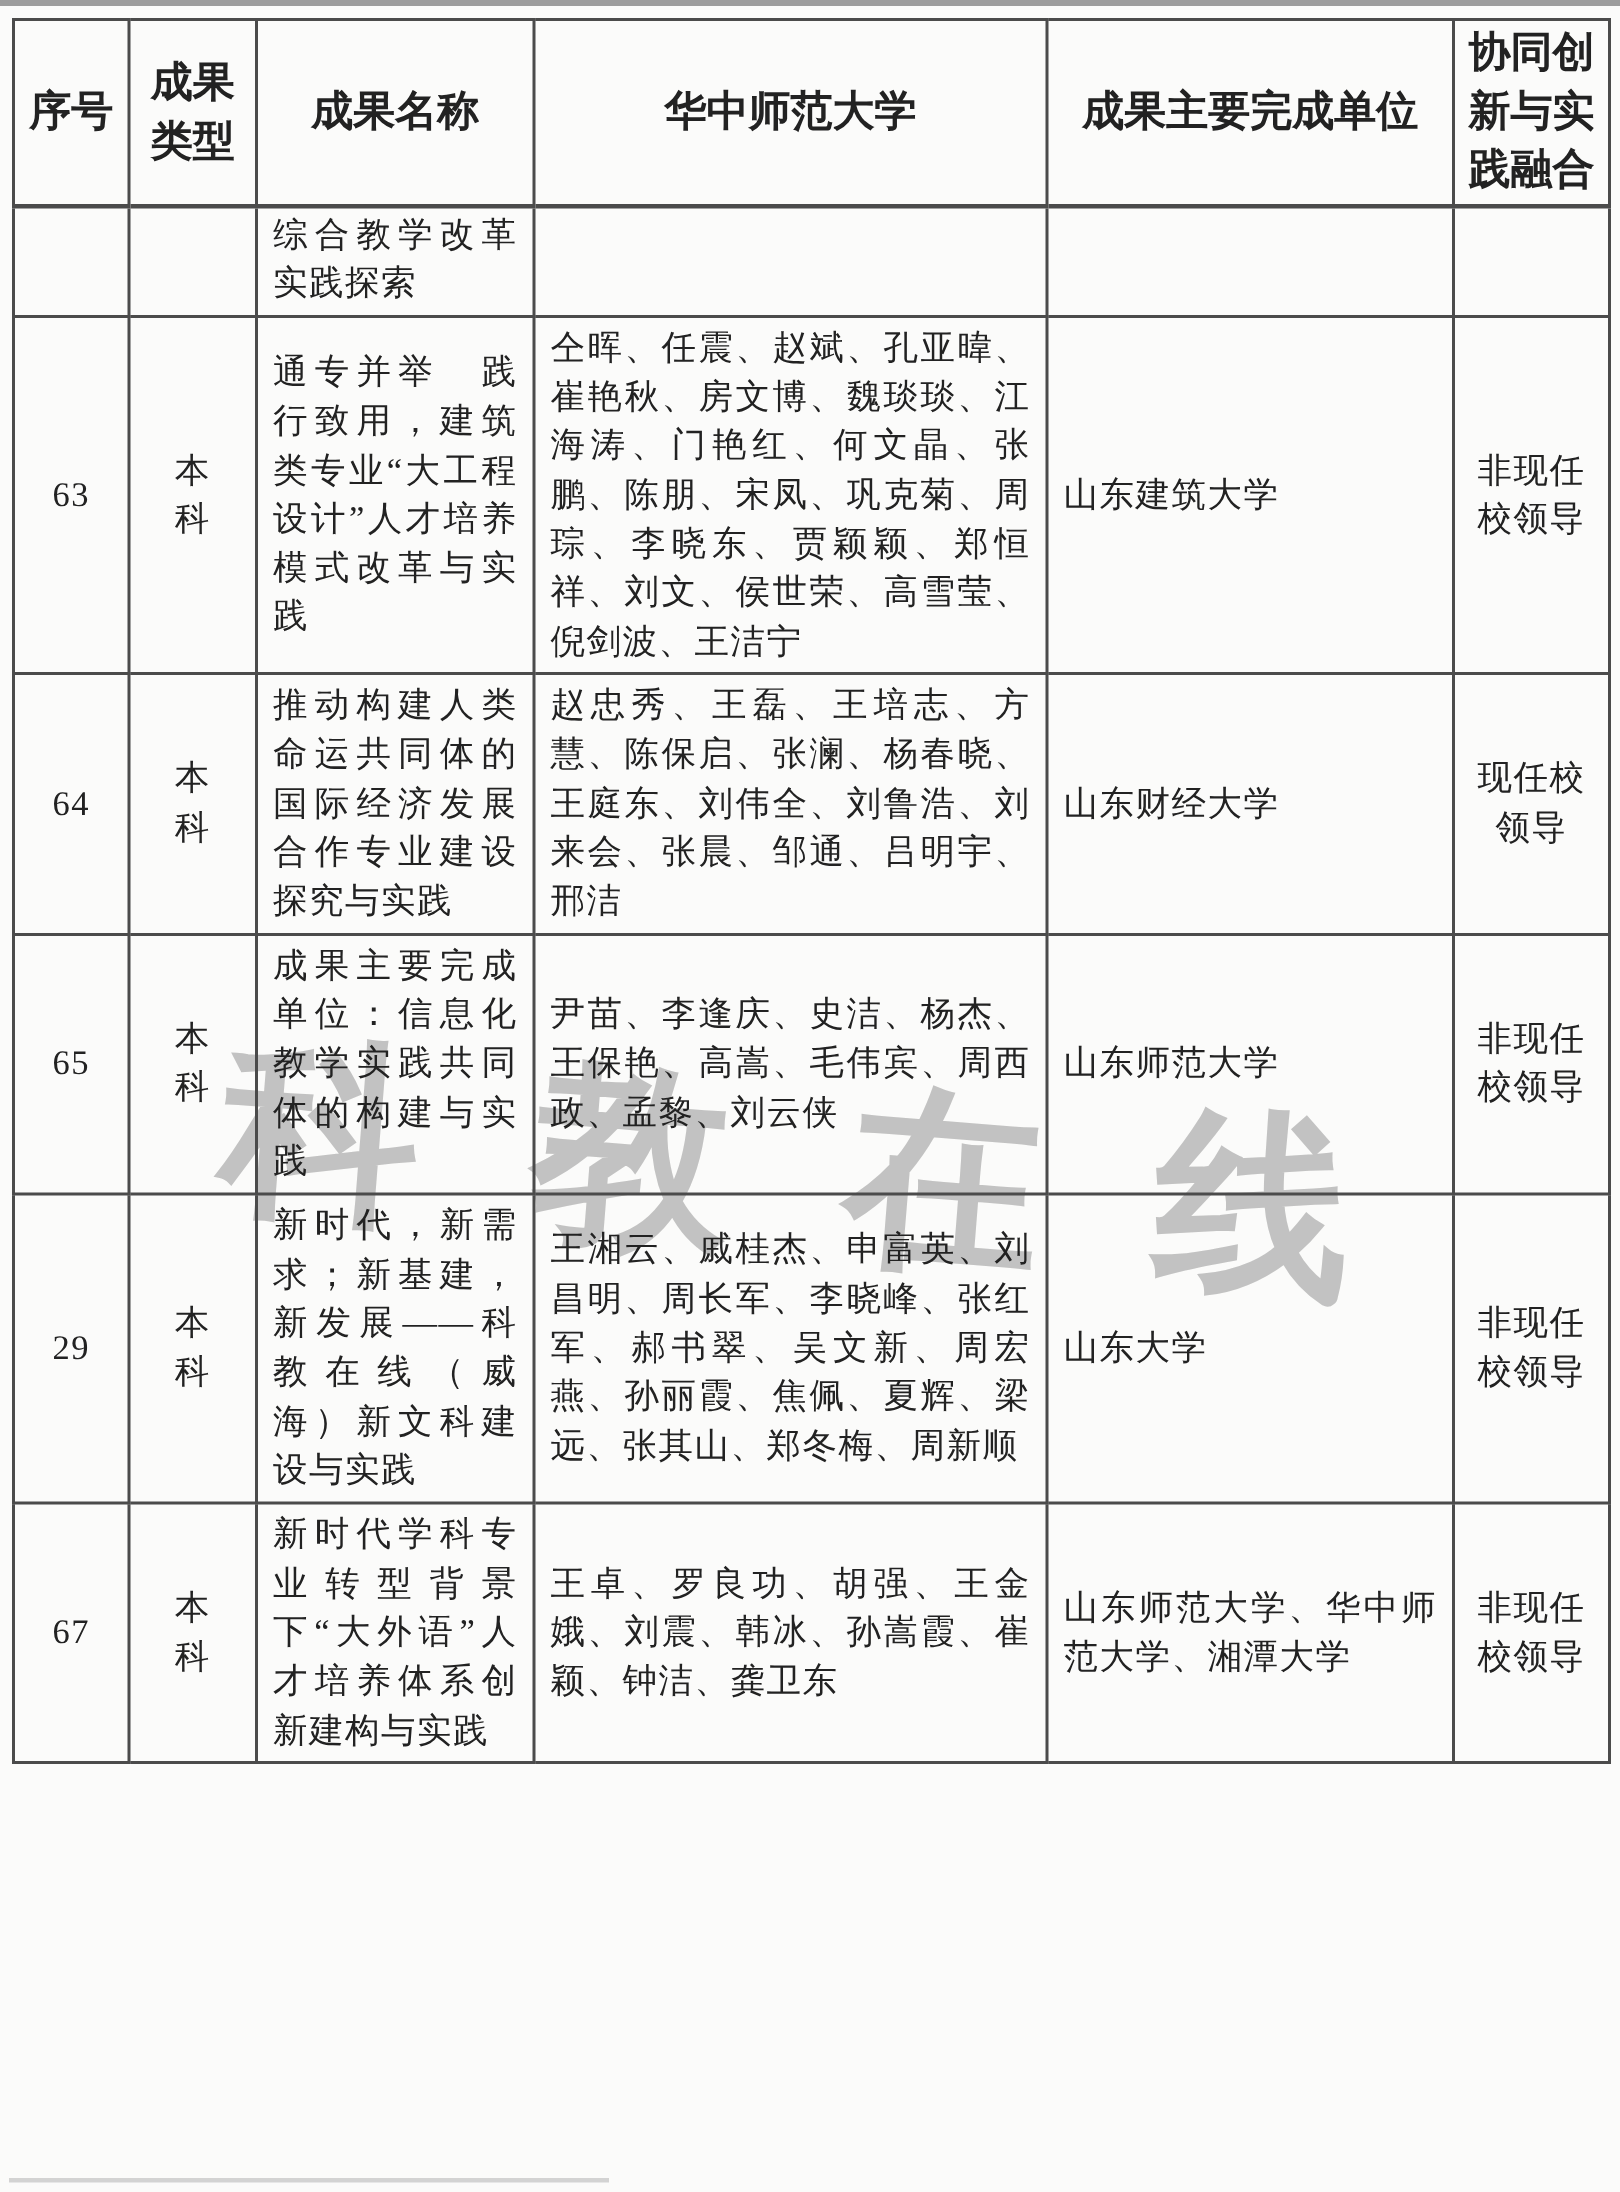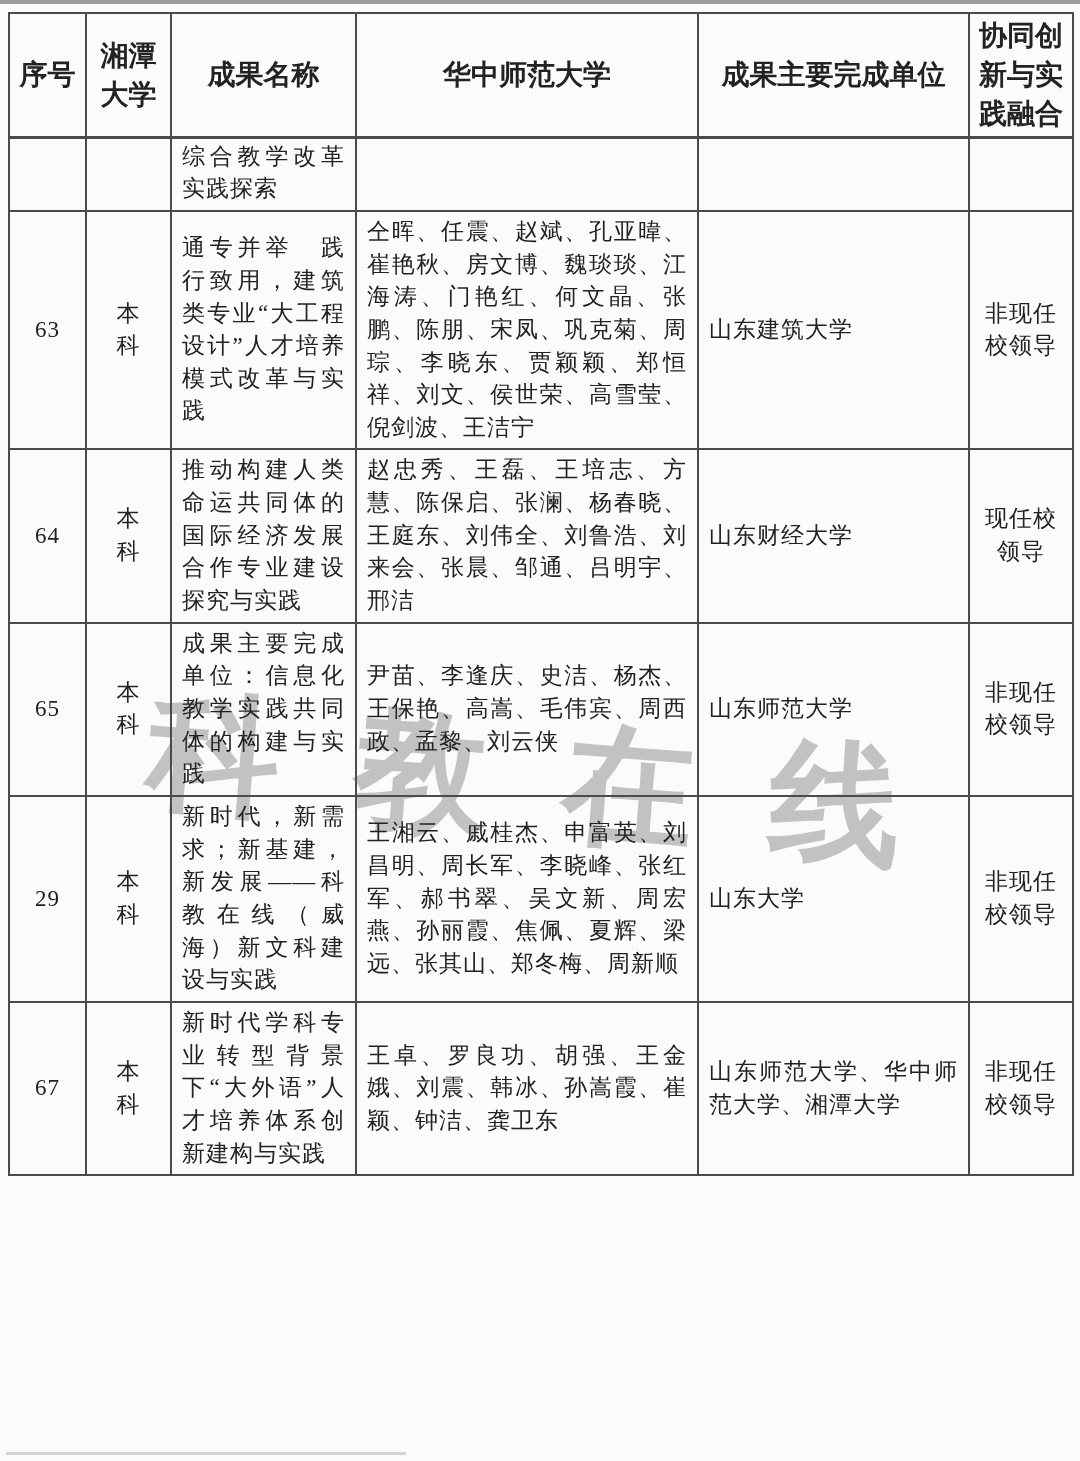--- a/index.html
+++ b/index.html
@@ -114,21 +114,21 @@
       <col style="width:77px">
       <col style="width:85px">
       <col style="width:185px">
       <col style="width:342px">
       <col style="width:271px">
       <col style="width:104px">
     </colgroup>
     <thead>
       <tr>
         <th>序号</th>
-        <th>湘潭大学</th>
+        <th>成果类型</th>
         <th>成果名称</th>
         <th>华中师范大学</th>
         <th>成果主要完成单位</th>
         <th>协同创新与实践融合</th>
       </tr>
     </thead>
     <tbody>
       <tr>
         <td class="c-no"></td>
         <td class="c-type"></td>

